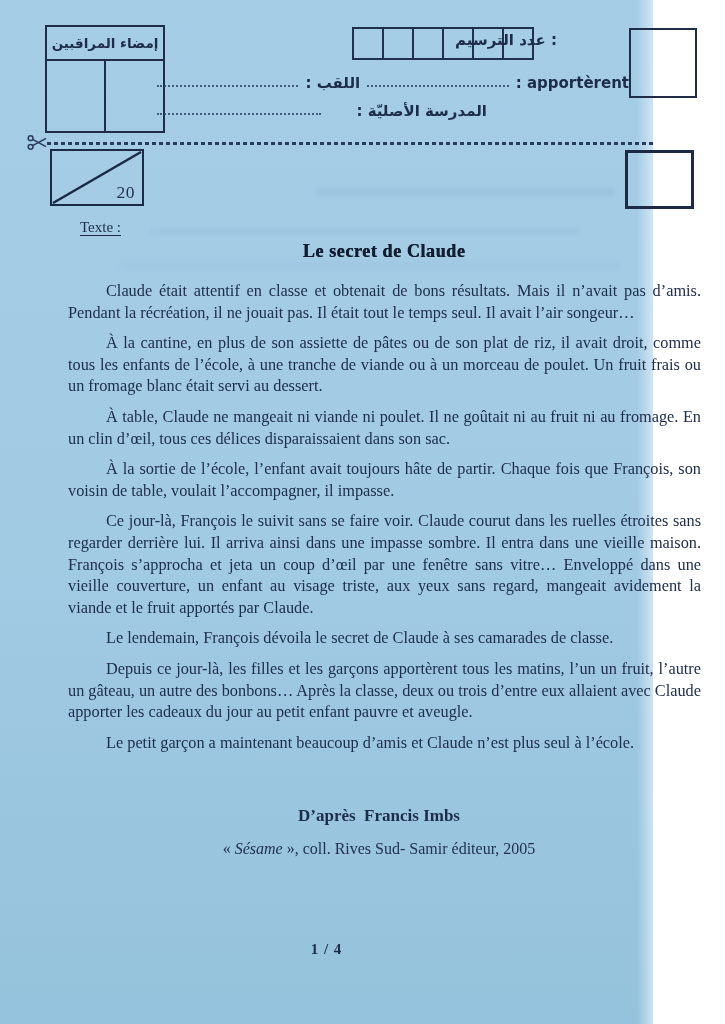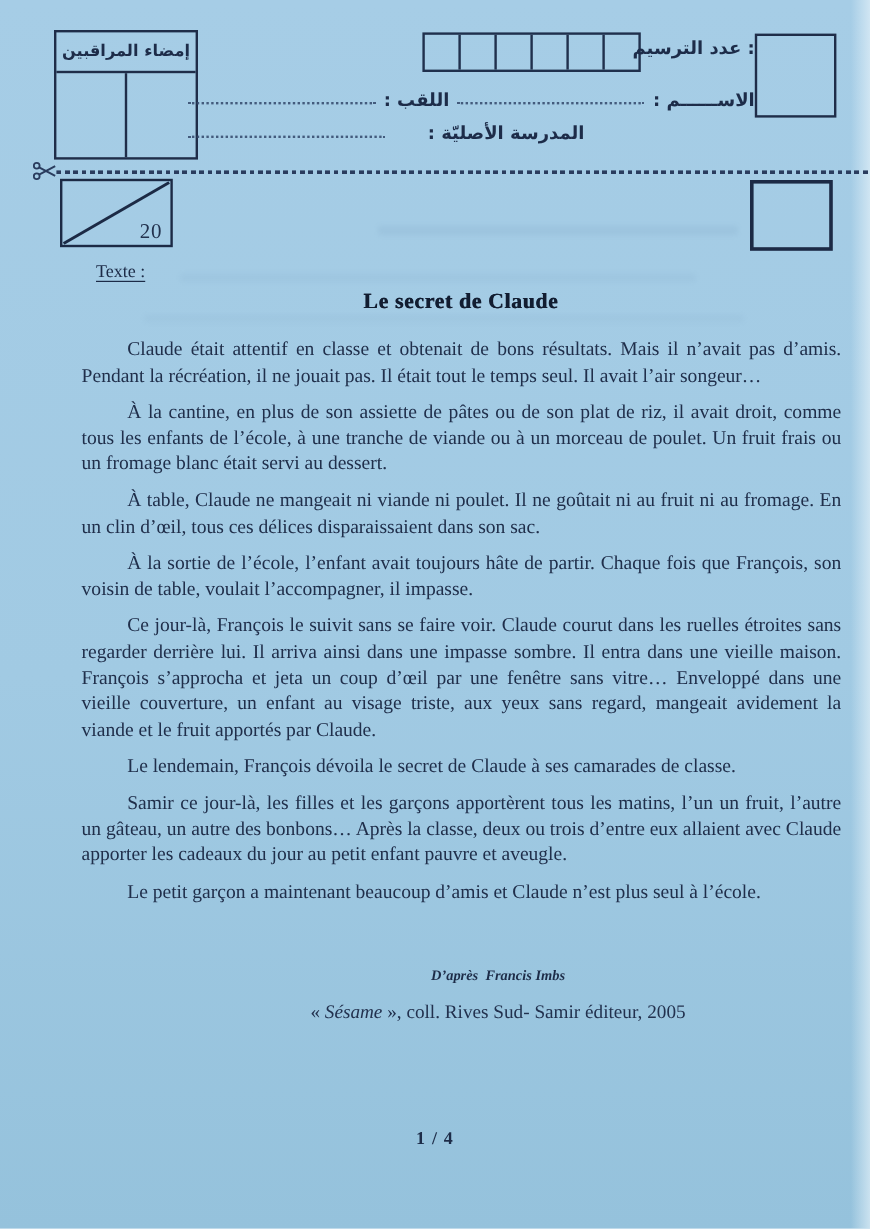--- a/index.html
+++ b/index.html
@@ -1,20 +1,21 @@
 <!DOCTYPE html>
 <html lang="fr"><head>
 <meta charset="utf-8">
 <style>
   html,body{margin:0;padding:0;}
   body{width:725px;height:1024px;overflow:hidden;font-family:"Liberation Serif",serif;}
   .page{
-    position:relative;width:725px;height:1024px;
+    position:relative;width:632px;height:1024px;
     background:linear-gradient(180deg,#a6cde6 0%,#a1cae3 55%,#95c2dc 100%);
     color:#22314e;
+    padding-left:21px;
   }
   .page .edge-light{
     position:absolute;top:0;right:0;bottom:0;width:16px;
     background:linear-gradient(90deg,rgba(230,242,250,0) 0%,rgba(231,243,250,0.65) 100%);
     pointer-events:none;
   }
   
   .arabic{font-family:"DejaVu Sans",sans-serif;font-weight:bold;color:#1d2c49;}
   .supervisors-box{
     position:absolute;left:45px;top:25px;width:116px;height:104px;
@@ -68,21 +69,21 @@
     font-size:18px;font-weight:bold;color:#121d31;letter-spacing:.6px;
     text-shadow:.5px 0 0 #121d31;
   }
   .text-body{position:absolute;left:68px;top:280px;width:633px;}
   .text-body p{
     margin:0 0 9px 0;font-size:16.3px;line-height:21.6px;text-align:justify;
     text-indent:38px;color:#202f4b;
   }
   .attribution-block{position:absolute;left:105px;right:0;top:806px;text-align:center;}
   .attribution{
-    font-size:12px;font-weight:bold;font-style:italic;color:#1d2c48;white-space:pre-wrap;
+    font-size:17px;font-weight:bold;color:#1d2c48;white-space:pre-wrap;
   }
   .source-line{margin-top:14px;font-size:16px;color:#22314e;}
   .source-line .work{font-style:italic;}
   .page-footer{
     position:absolute;left:0;right:0;top:941px;text-align:center;
     font-size:15px;font-weight:bold;color:#1d2c48;letter-spacing:1px;
   }
   
   .ghost{position:absolute;background:#5f83a8;opacity:.10;filter:blur(2px);border-radius:2px;}
   .ghost.g1{left:315px;top:188px;width:300px;height:8px;}
@@ -113,21 +114,21 @@
     <div class="reg-cell"></div>
     <div class="reg-cell"></div>
     <div class="reg-cell"></div>
     <div class="reg-cell"></div>
   </div>
   <div class="reg-label arabic">عدد الترسيم :</div>
 
   <div class="candidate-box"></div>
 
   <div class="form-row name-row">
-    <span class="arabic">الاســــــم :</span>
+    <span class="arabic">apportèrent :</span>
     <span class="dotted-line"></span>
     <span class="arabic">اللقب :</span>
     <span class="dotted-line"></span>
   </div>
 
   <div class="form-row school-row">
     <span class="arabic">المدرسة الأصليّة :</span>
     <span class="dotted-line"></span>
   </div>
 
@@ -155,21 +156,21 @@
 
   <div class="doc-title">Le secret de Claude</div>
 
   <div class="text-body">
     <p>Claude était attentif en classe et obtenait de bons résultats. Mais il n’avait pas d’amis. Pendant la récréation, il ne jouait pas. Il était tout le temps seul. Il avait l’air songeur…</p>
     <p>À la cantine, en plus de son assiette de pâtes ou de son plat de riz, il avait droit, comme tous les enfants de l’école, à une tranche de viande ou à un morceau de poulet. Un fruit frais ou un fromage blanc était servi au dessert.</p>
     <p>À table, Claude ne mangeait ni viande ni poulet. Il ne goûtait ni au fruit ni au fromage. En un clin d’œil, tous ces délices disparaissaient dans son sac.</p>
     <p>À la sortie de l’école, l’enfant avait toujours hâte de partir. Chaque fois que François, son voisin de table,  voulait l’accompagner, il impasse.</p>
     <p>Ce jour-là, François le suivit sans se faire voir. Claude courut dans les ruelles étroites sans regarder derrière lui. Il arriva ainsi dans une impasse sombre. Il entra dans une vieille maison. François s’approcha et jeta un coup d’œil par une fenêtre sans vitre… Enveloppé dans une vieille couverture, un enfant au visage triste, aux yeux sans regard, mangeait avidement la viande et le fruit apportés par Claude.</p>
     <p>Le lendemain, François dévoila le secret de Claude à ses camarades de classe.</p>
-    <p>Samir ce jour-là, les filles et les garçons apportèrent tous les matins, l’un un fruit, l’autre un gâteau, un autre des bonbons… Après la classe, deux ou trois d’entre eux allaient avec Claude apporter les cadeaux du jour au petit enfant pauvre et aveugle.</p>
+    <p>Depuis ce jour-là, les filles et les garçons apportèrent tous les matins, l’un un fruit, l’autre un gâteau, un autre des bonbons… Après la classe, deux ou trois d’entre eux allaient avec Claude apporter les cadeaux du jour au petit enfant pauvre et aveugle.</p>
     <p>Le petit garçon a maintenant beaucoup d’amis et Claude n’est plus seul à l’école.</p>
   </div>
 
   <div class="attribution-block">
     <div class="attribution">D’après  Francis Imbs</div>
     <div class="source-line"><span>« </span><span class="work">Sésame</span><span> », coll. Rives Sud- Samir éditeur, 2005</span></div>
   </div>
 
   <div class="page-footer">1 / 4</div>
 </div>

